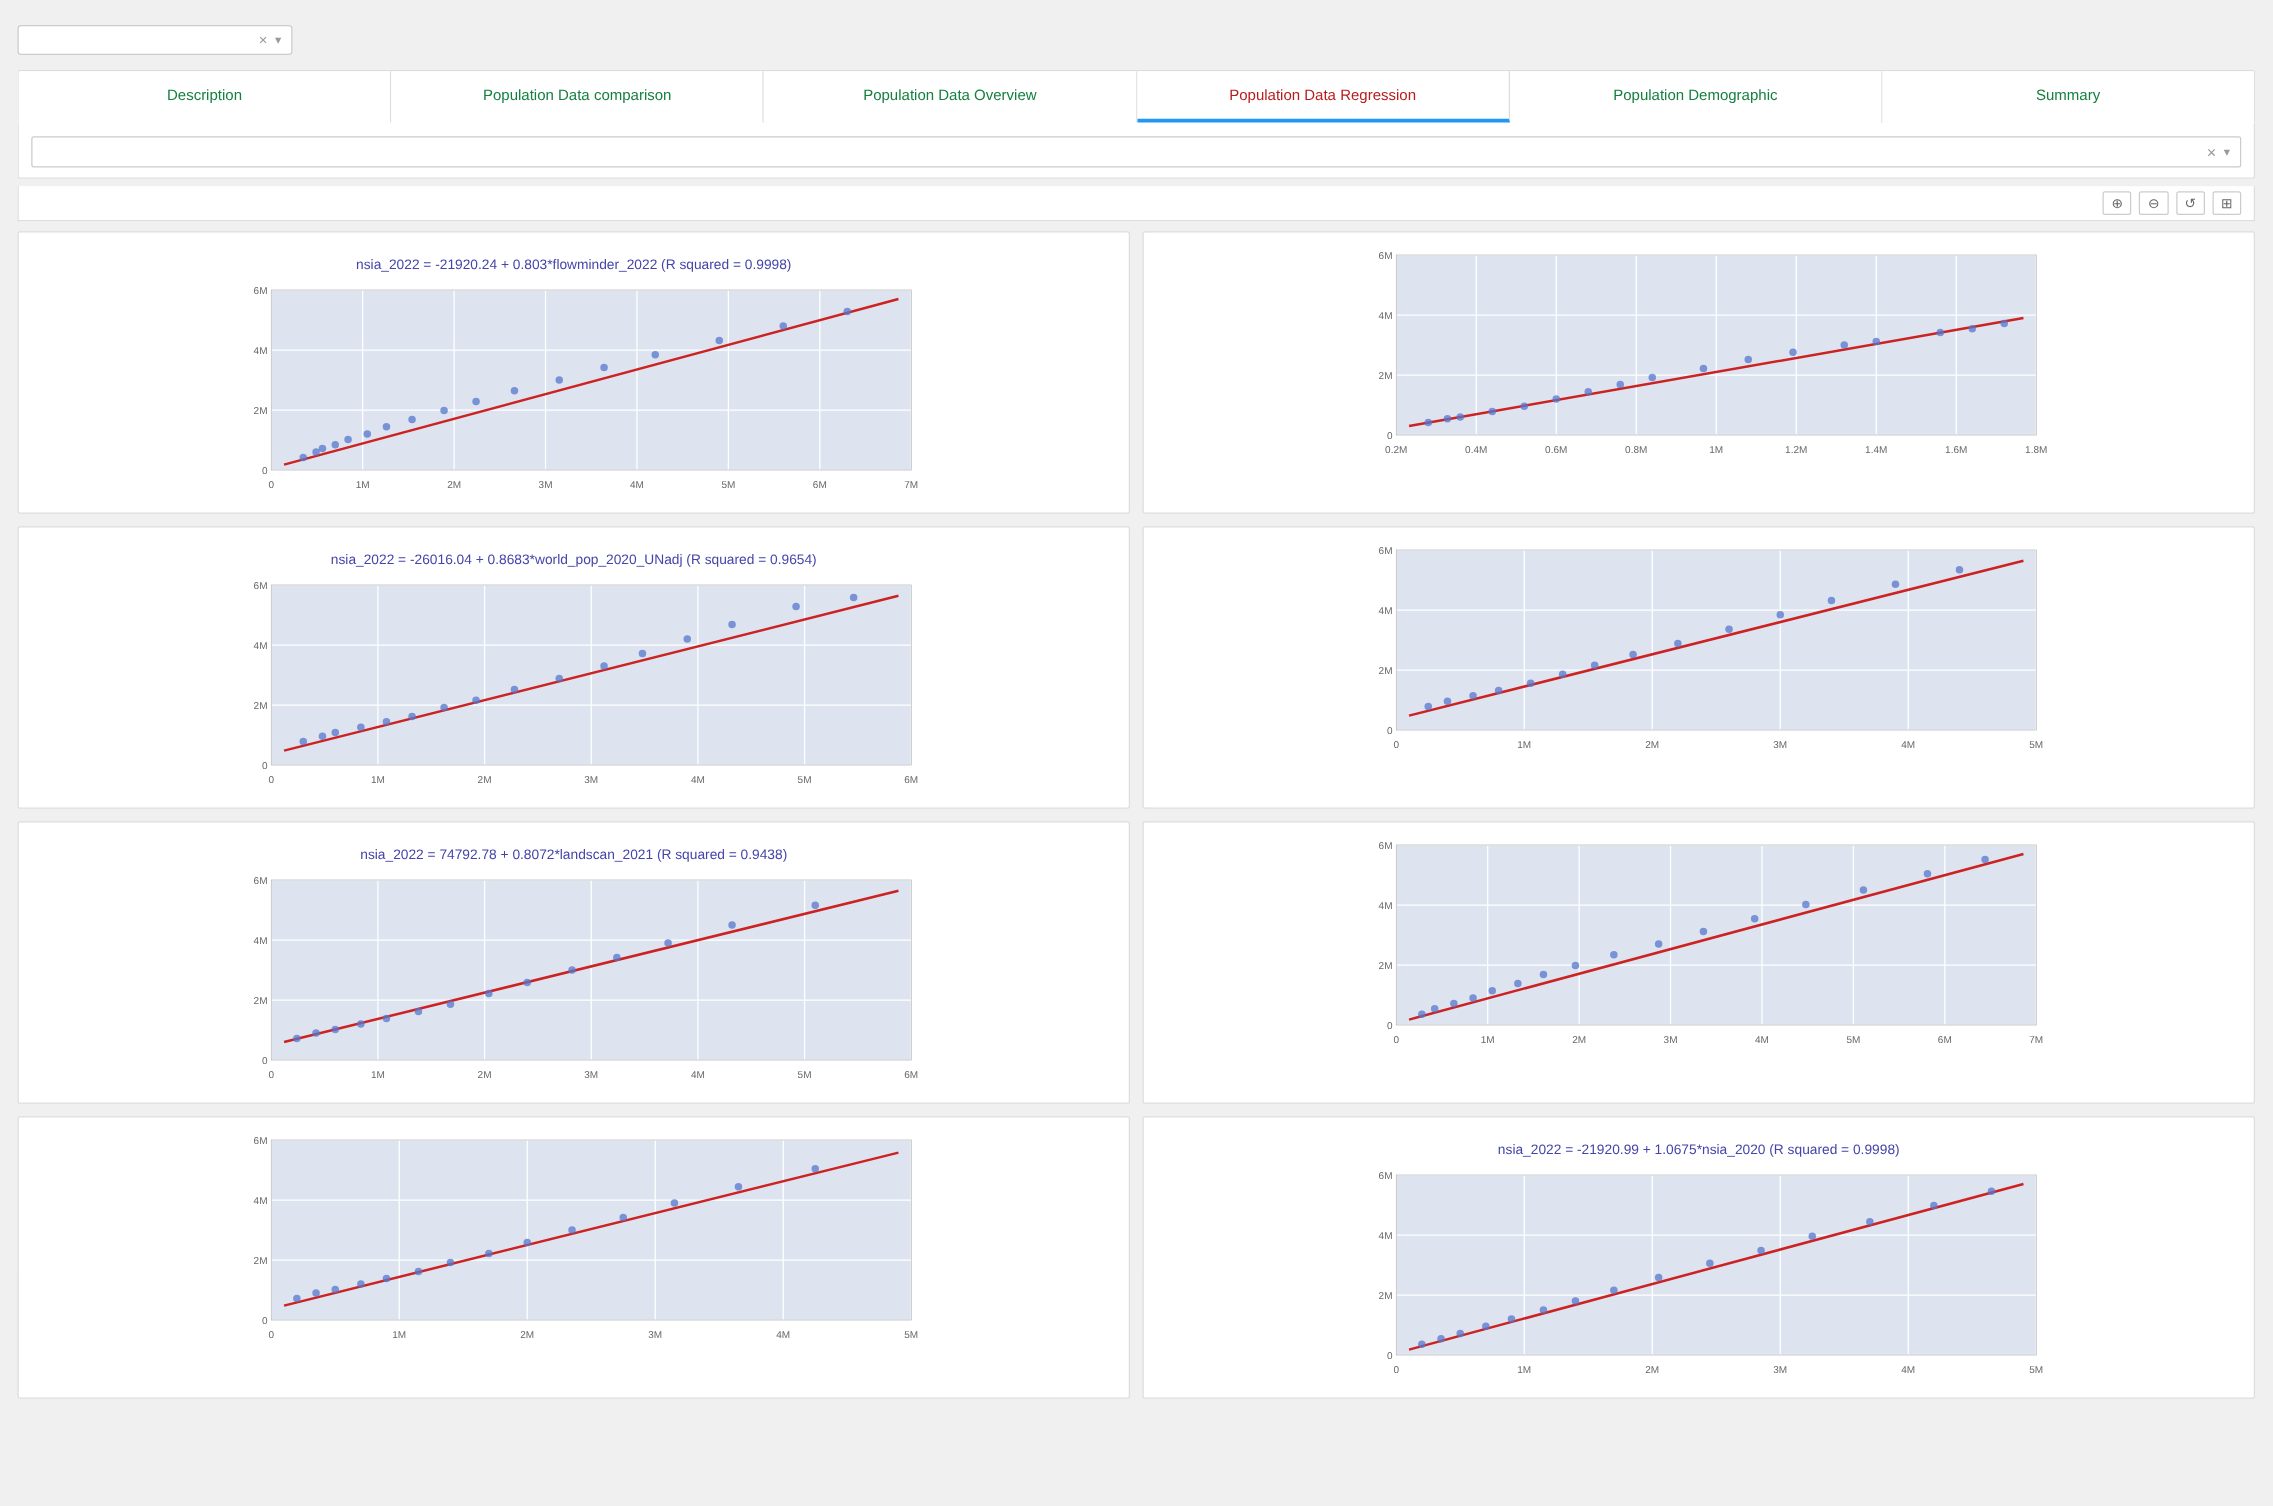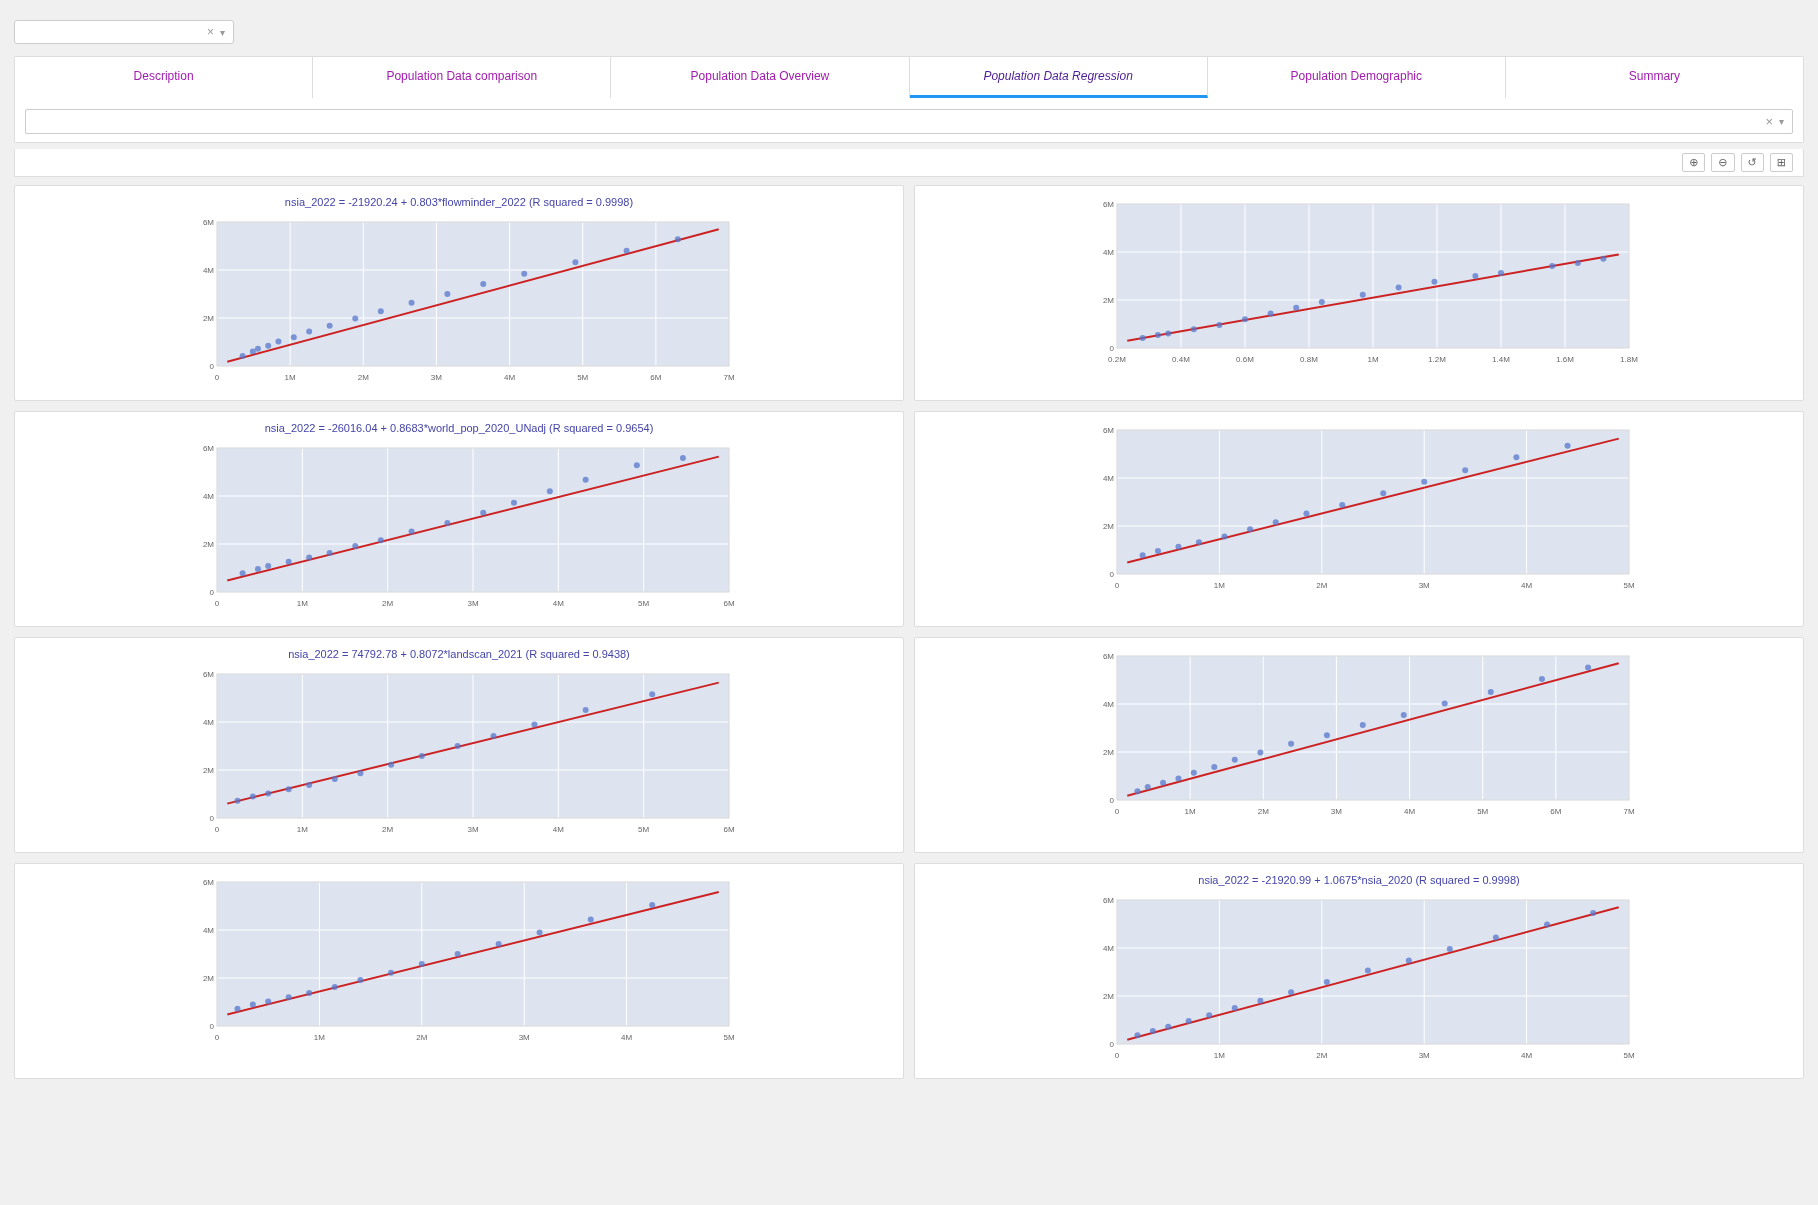--- a/index.html
+++ b/index.html
@@ -19,27 +19,27 @@
     .country-select-clear { color: #999; cursor: pointer; margin-right: 6px; font-size: 12px; }
     .country-select-arrow { color: #999; font-size: 10px; }
 
     .tabs-bar {
       display: flex; background: white; border: 1px solid #ddd;
       border-bottom: none; border-radius: 2px 2px 0 0;
     }
     .tab {
       flex: 1; text-align: center; padding: 12px 6px;
       cursor: pointer; border-right: 1px solid #ddd;
-      font-size: 12px; color: #a21caf; background: white;
+      font-size: 12px; color: #15803d; background: white;
       white-space: nowrap; overflow: hidden; text-overflow: ellipsis;
     }
     .tab:last-child { border-right: none; }
     .tab.active {
-      color: #4c1d95; border-bottom: 3px solid #2196F3;
-      font-weight: 500; background: white; font-style: italic;
+      color: #b91c1c; border-bottom: 3px solid #2196F3;
+      font-weight: 500; background: white;
     }
 
     .baseline-section {
       background: white; border: 1px solid #ddd; border-top: none;
       padding: 8px 10px; border-radius: 0 0 2px 2px; margin-bottom: 6px;
     }
     .baseline-label { font-size: 11px; color: #555; margin-bottom: 3px; }
     .baseline-select {
       display: flex; align-items: center;
       background: white; border: 1px solid #ccc; border-radius: 2px;
@@ -61,21 +61,21 @@
 
     .charts-container {
       display: grid; grid-template-columns: 1fr 1fr; gap: 10px; padding: 4px 0;
     }
 
     .chart-panel {
       background: white; border: 1px solid #ddd; border-radius: 2px;
       padding: 10px 10px 6px 10px;
     }
     .chart-title {
-      text-align: center; font-size: 11px; color: #4444aa; margin-bottom: 6px;
+      text-align: center; font-size: 11px; color: #4444aa; margin-bottom: 6px; margin-top: 10px;
     }
     .chart-area {
       width: 100%; height: 180px; position: relative;
     }
 
     svg.regression-chart {
       width: 100%; height: 100%;
     }
   </style>
 </head>

